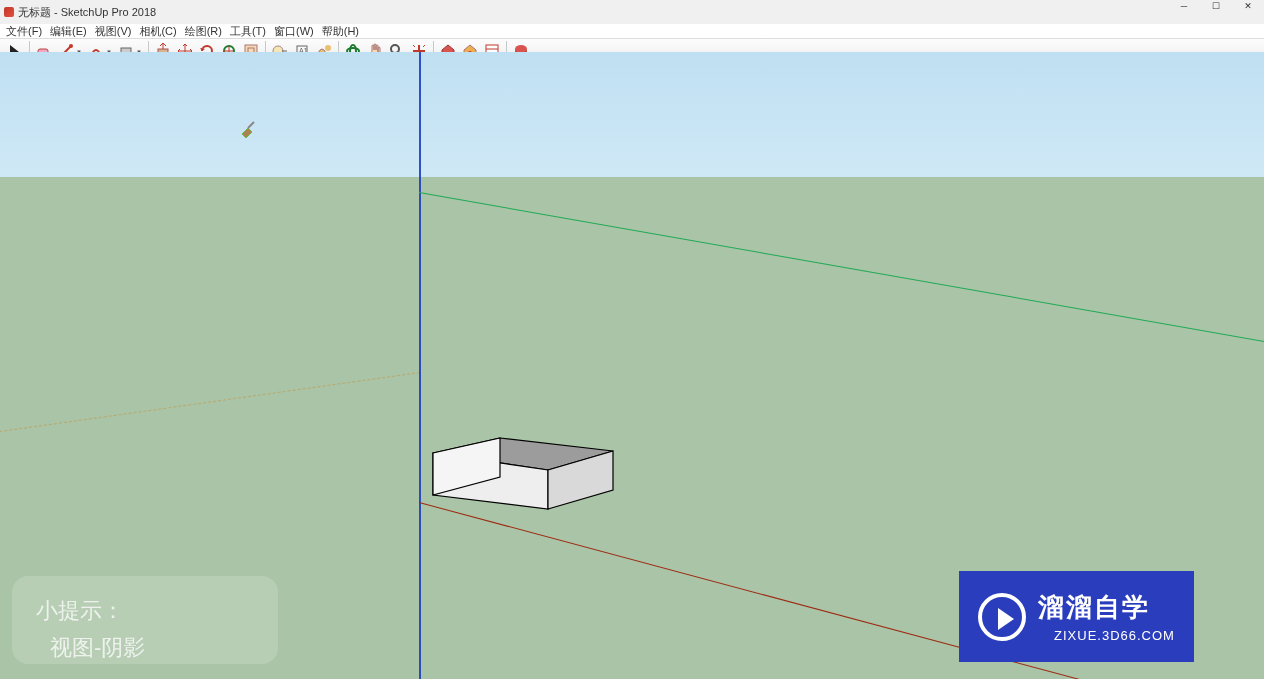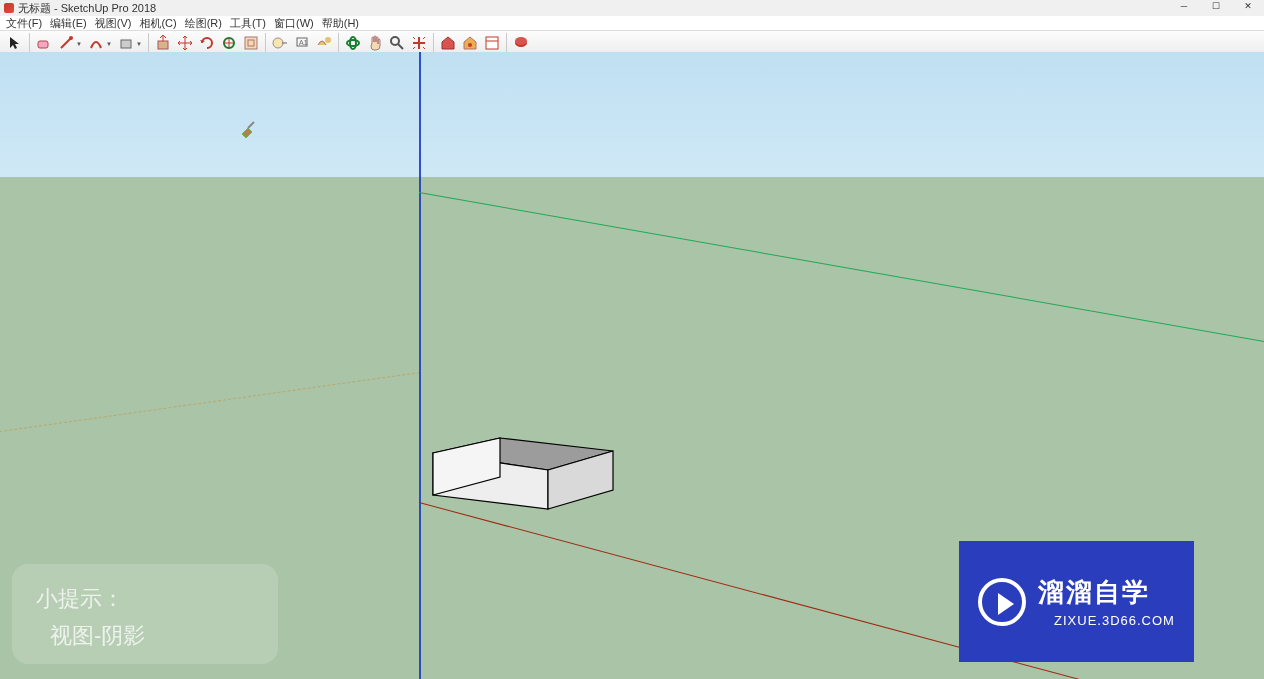--- a/index.html
+++ b/index.html
@@ -1,18 +1,18 @@
 <!DOCTYPE html>
 <html><head>
   <meta charset="utf-8">
   <style>
     * { margin: 0; padding: 0; box-sizing: border-box; }
     html, body { width: 1264px; height: 679px; overflow: hidden; font-family: "Microsoft YaHei", Tahoma, sans-serif; background: #fff; }
 
-    .titlebar { height: 16px; background: #f0f0f0; display: flex; align-items: center; padding: 0 4px; font-size: 11px; position: relative; }
+    .titlebar { height: 24px; background: #f0f0f0; display: flex; align-items: center; padding: 0 4px; font-size: 11px; position: relative; }
     .titlebar .title { color: #333; white-space: nowrap; }
     .app-icon { width: 10px; height: 10px; background: linear-gradient(135deg,#c0392b,#e74c3c); border-radius: 2px; margin-right: 4px; display:inline-block;}
     .win-controls { position: absolute; right: 0; top: 0; display: flex; }
     .win-btn { width: 32px; height: 12px; display: flex; align-items: center; justify-content: center; font-size: 9px; color:#333;}
 
     .menubar { height: 15px; background: #fff; display: flex; align-items: center; padding: 0 2px; font-size: 11px; color: #333; border-bottom: 1px solid #ddd; }
     .menubar .menu-item { padding: 16px 4px; cursor: default; }
 
     .toolbar { height: 25px; background: linear-gradient(#fdfdfd,#ececec); border-bottom: 1px solid #bbb; display: flex; align-items: center; padding: 0 4px; }
     .toolbar .sep { width: 1px; height: 20px; background: #c9c9c9; margin: 0 3px; }
@@ -31,23 +31,23 @@
     .axis-red { position:absolute; top:450px; left:419px; width:1200px; height:2px; transform-origin:left center; transform:rotate(15deg);}
     .axis-red::after{content:"";display:block;height:1px;background:#9d2a12;width:100%;}
 
     .box3d { position:absolute; left:430px; top:353px; width:190px; height:105px;}
     .box3d svg { overflow:visible; }
 
     .logo-watermark { position:absolute; left:40px; top:3px; font-family: "Comic Sans MS", cursive; font-size:34px; font-weight:bold; color:#fff; -webkit-text-stroke:2px #2a55c8; text-shadow:0 2px 0 #2a55c8;}
     .logo-watermark .play{display:inline-block;width:28px;height:28px;border-radius:50%;background:#2a55c8;position:relative;vertical-align:-4px;}
     .logo-watermark .play::after{content:"";position:absolute;left:10px;top:7px;border-left:10px solid #fff;border-top:7px solid transparent;border-bottom:7px solid transparent;}
 
-    .hint-box { position:absolute; left:12px; bottom:15px; width:266px; height:100px; background:rgba(200,220,200,.45); border-radius:16px; padding:16px 24px; font-size:22px; color:rgba(255,255,255,.75); font-weight:300; line-height:1.7;}
+    .hint-box { position:absolute; left:12px; bottom:15px; width:266px; height:88px; background:rgba(200,220,200,.45); border-radius:16px; padding:16px 24px; font-size:22px; color:rgba(255,255,255,.75); font-weight:300; line-height:1.7;}
     
-    .brand-box { position:absolute; right:70px; bottom:17px; width:235px; height:121px; background:#2a3dbc; display:flex; align-items:center; justify-content:center; gap:12px; color:#fff;}
+    .brand-box { position:absolute; right:70px; bottom:17px; width:235px; height:91px; background:#2a3dbc; display:flex; align-items:center; justify-content:center; gap:12px; color:#fff;}
     .brand-box .play-ic{width:48px;height:48px;border:4px solid #fff;border-radius:50%;position:relative;}
     .brand-box .play-ic::after{content:"";position:absolute;left:16px;top:11px;border-left:16px solid #fff;border-top:11px solid transparent;border-bottom:11px solid transparent;}
     .brand-box .txt{display:flex;flex-direction:column;align-items:flex-start;}
     .brand-box .txt .t1{font-size:26px;font-weight:bold;letter-spacing:2px;}
     .brand-box .txt .t2{font-size:13px;letter-spacing:1px;margin-top:3px;margin-left:16px;}
 
     .cursor-icon{position:absolute;left:240px;top:68px;width:18px;height:18px;}
     .cursor-icon svg{overflow:visible;}
   </style>
 </head>

